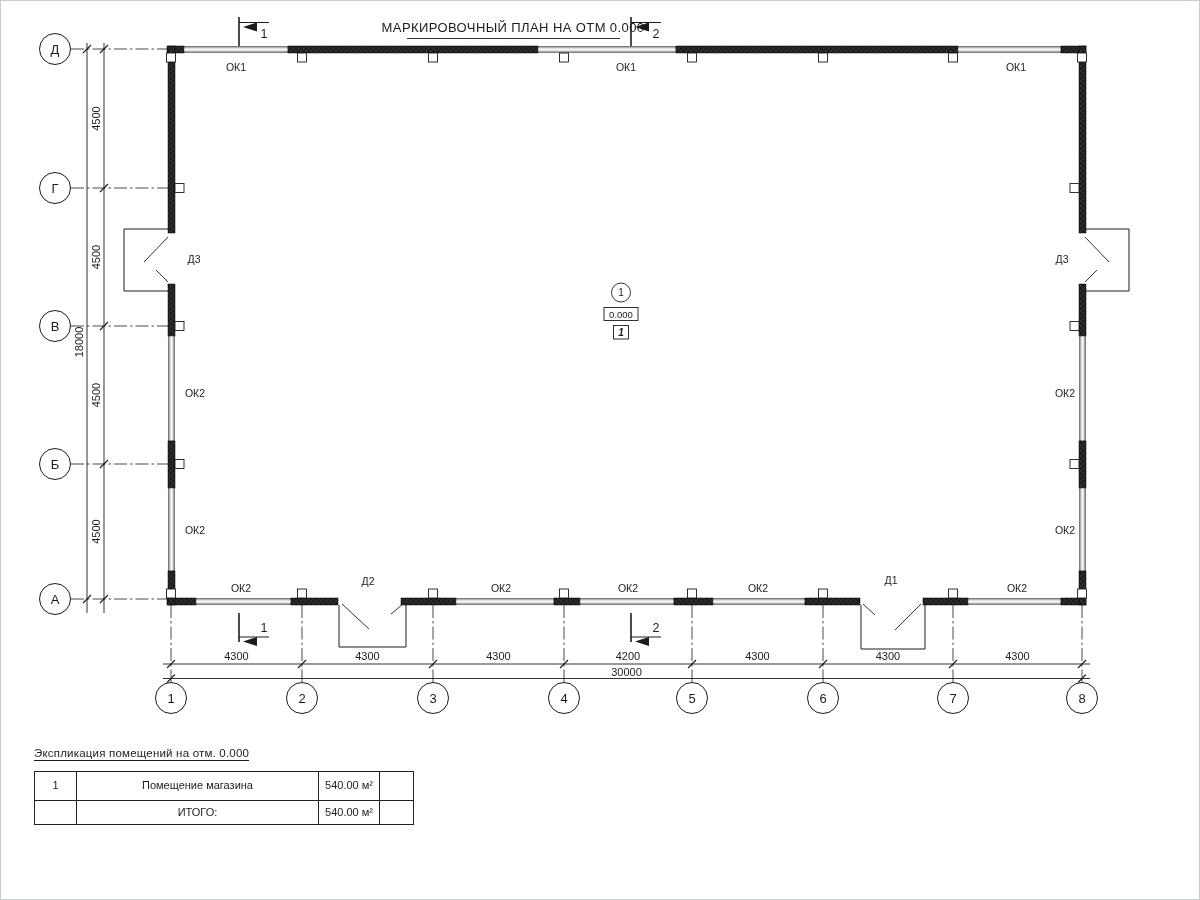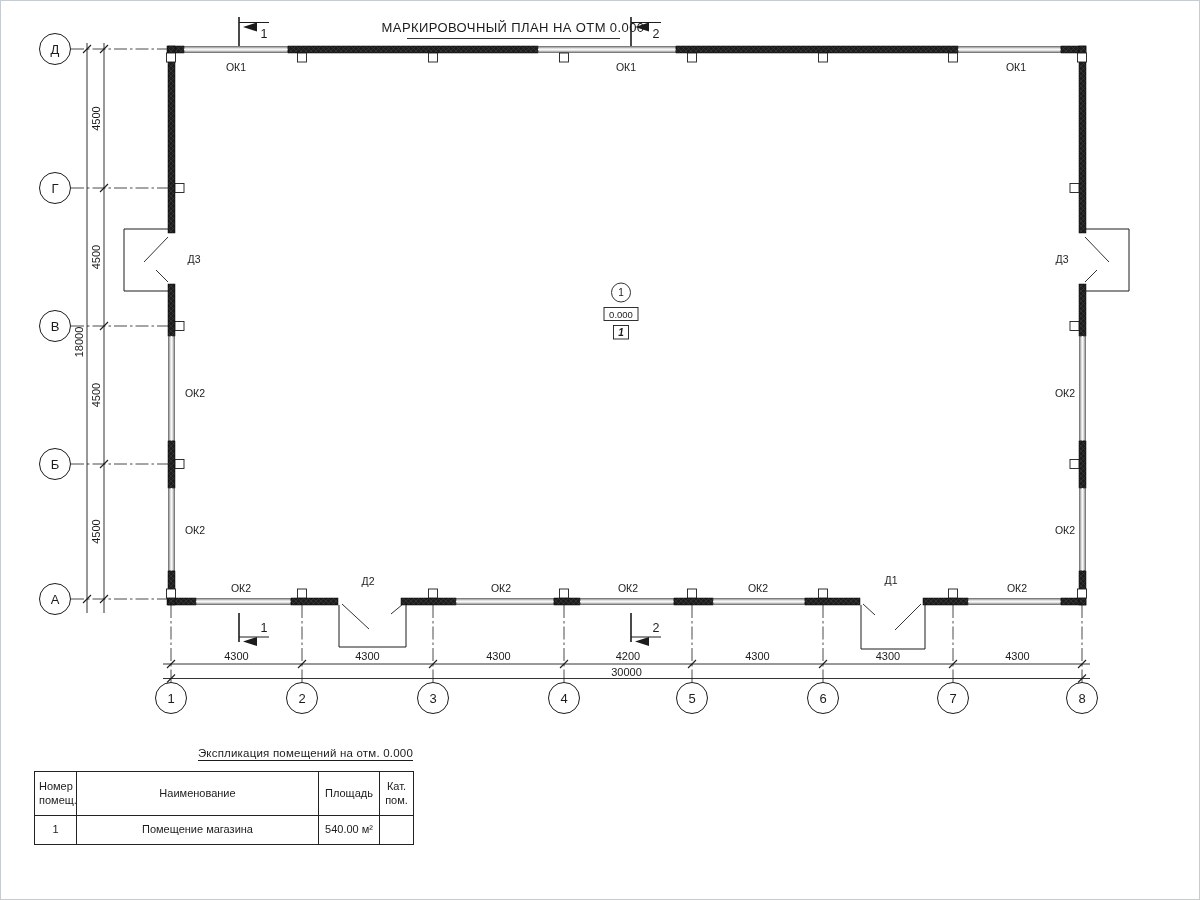--- a/index.html
+++ b/index.html
@@ -3,21 +3,21 @@
 <meta charset="utf-8">
 <style>
   html,body{margin:0;padding:0;background:#fff;}
   .page{
     position:relative;width:1200px;height:900px;background:#ffffff;
     font-family:"Liberation Sans",sans-serif;color:#1c1c1c;overflow:hidden;
     box-sizing:border-box;border:1px solid #c6ccd2;
   }
   svg text{fill:#1c1c1c;font-family:"Liberation Sans",sans-serif;}
   .schedule{position:absolute;left:33px;top:746px;width:379px;}
-  .sched-title{text-align:right;font-size:11.5px;margin:0 0 12px 0;letter-spacing:.2px;}
+  .sched-title{text-align:left;font-size:11.5px;margin:0 0 12px 0;letter-spacing:.2px;}
   .sched-title span{border-bottom:1px solid #1c1c1c;padding-bottom:1px;}
   table.sched{border-collapse:collapse;width:379px;table-layout:fixed;}
   table.sched th,table.sched td{
     border:1px solid #222;font-weight:normal;font-size:11px;
     padding:0 4px;text-align:center;vertical-align:middle;line-height:1.25;
     overflow:hidden;white-space:normal;
   }
   tr.hdr{height:44px;}
   tr.r1{height:29px;}
   tr.r2{height:24px;}
@@ -236,28 +236,28 @@
       <span>Экспликация помещений на отм. 0.000</span>
     </div>
     <table class="sched">
       <colgroup>
         <col style="width:42px">
           <col style="width:242px">
           <col style="width:61px">
           <col style="width:34px">
       </colgroup>
       <tbody>
-          <tr class="hdr">
-        <th>Номер помещ.</th>
-        <th>Наименование</th>
-        <th>Площадь</th>
-        <th>Кат. пом.</th>
-      </tr>
       <tr class="r1">
         <td>1</td>
         <td class="name-cell">Помещение магазина</td>
+        <td>540.00 м²</td>
+        <td></td>
+      </tr>
+      <tr class="r2">
+        <td></td>
+        <td class="total-cell">ИТОГО:</td>
         <td>540.00 м²</td>
         <td></td>
       </tr>
     </tbody>
       </table>
   </div>
 </div>
 
 </body></html>

